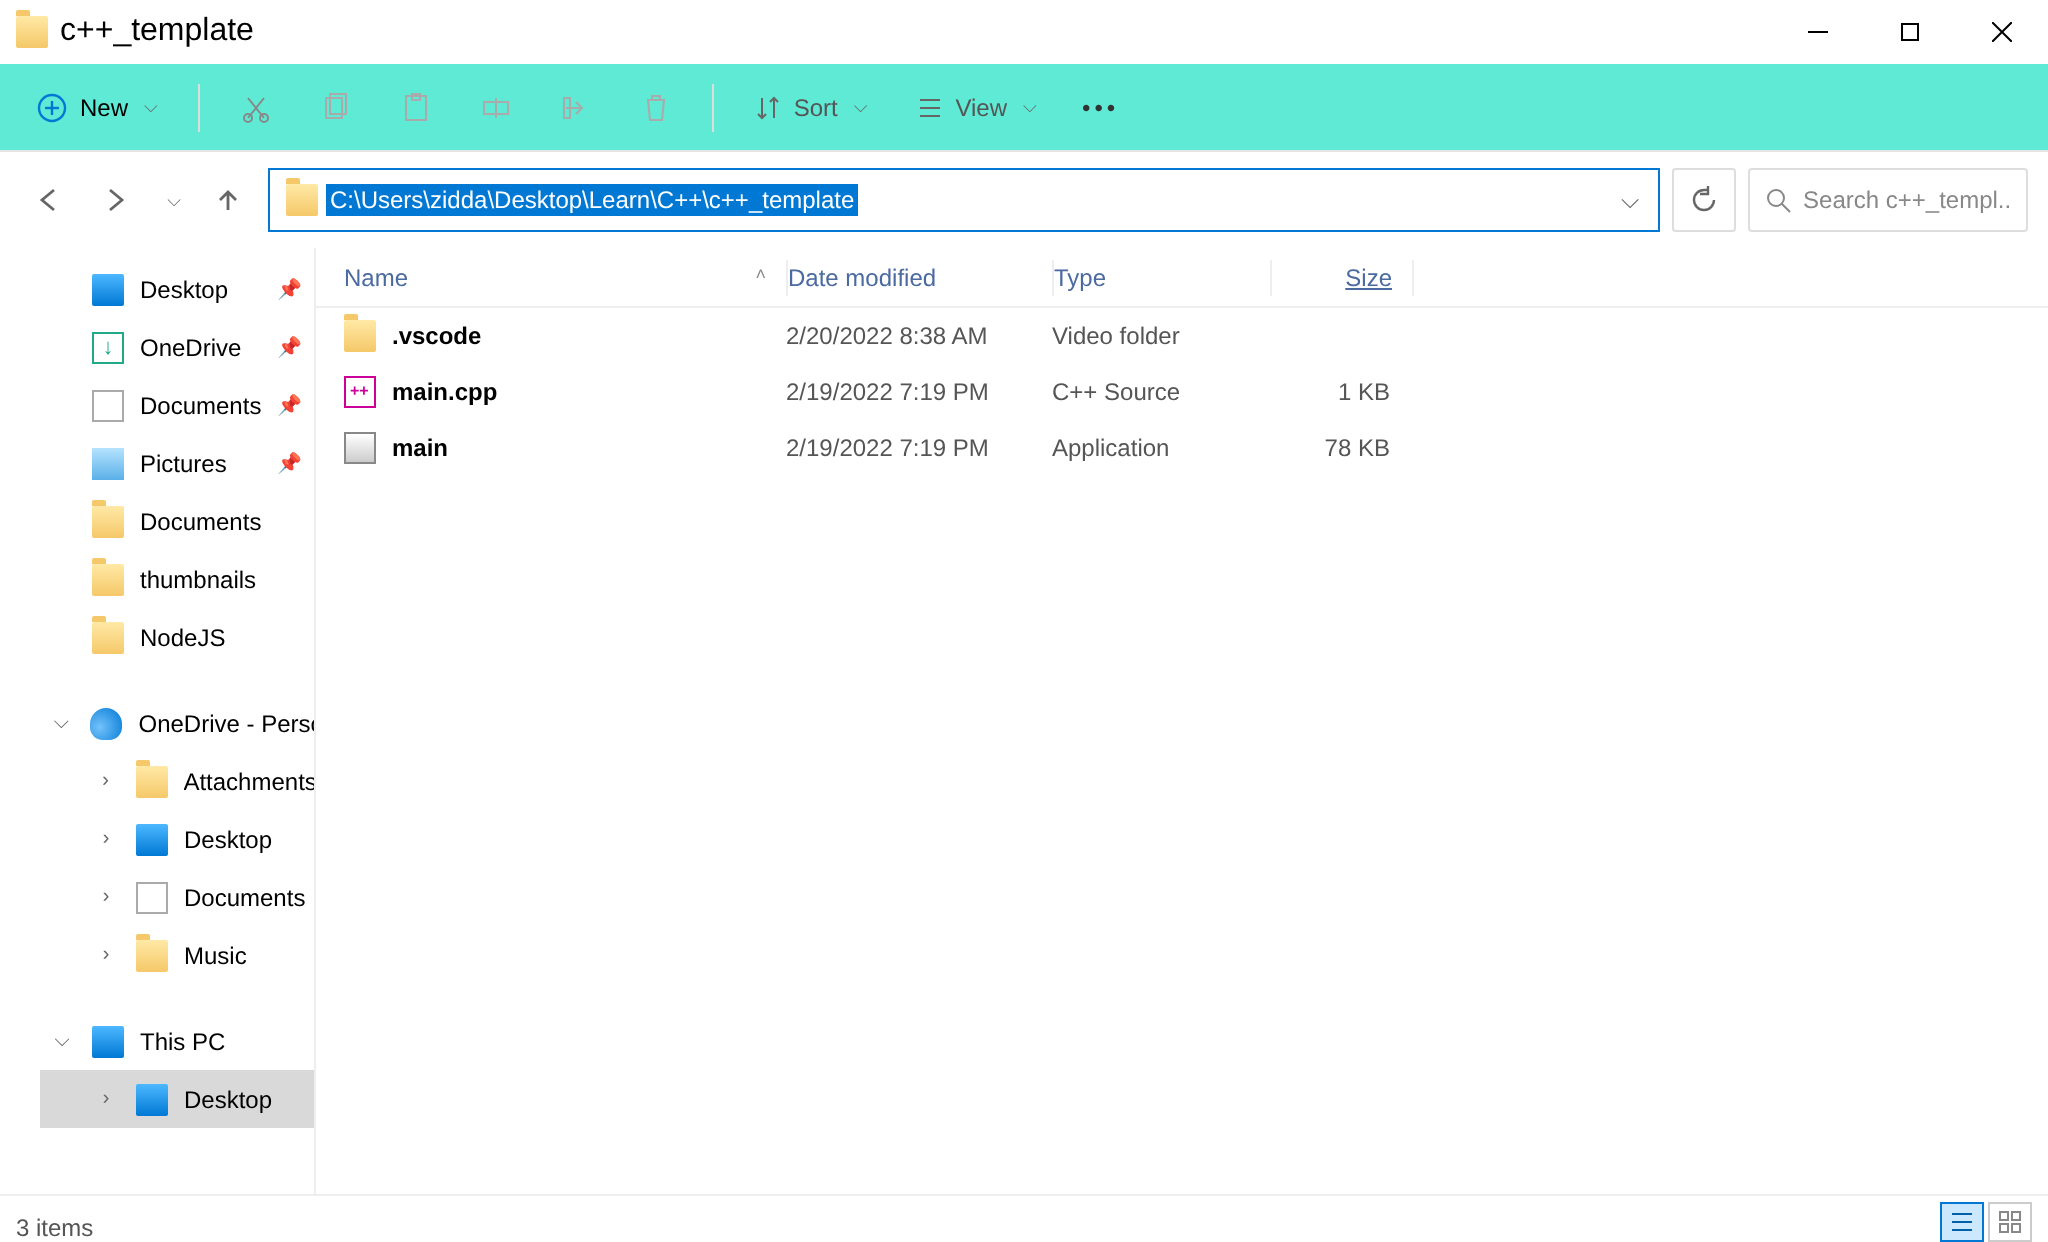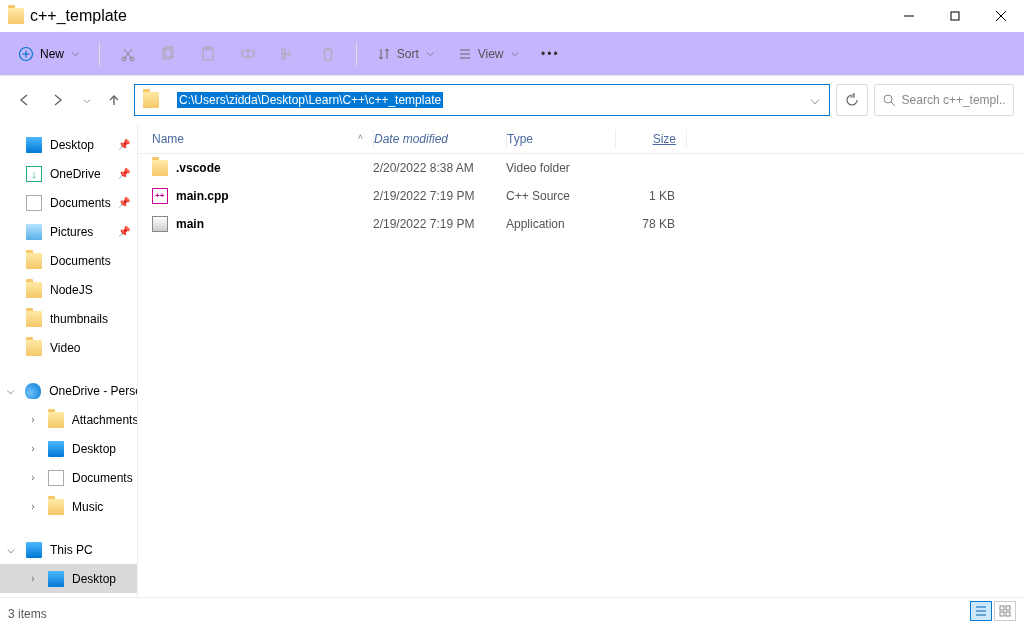--- a/index.html
+++ b/index.html
@@ -1,50 +1,50 @@
 <!DOCTYPE html>
 <html><head>
 <meta charset="utf-8">
 <style>
 * { margin: 0; padding: 0; box-sizing: border-box; font-family: "Segoe UI", Tahoma, sans-serif; font-size: 12px; }
 body { background: #fff; width: 1024px; height: 621px; overflow: hidden; display: flex; flex-direction: column; }
 .titlebar { height: 32px; display: flex; align-items: center; padding-left: 8px; }
 .titlebar-icon { width: 16px; height: 16px; margin-right: 6px; }
 .title-text { flex: 1; font-size: 16px; color: #000; }
 .win-btn { width: 46px; height: 32px; display: flex; align-items: center; justify-content: center; color: #000; }
-.toolbar { height: 44px; display: flex; align-items: center; padding: 0 8px; border-bottom: 1px solid #e5e5e5; gap: 4px; background: #c4b5fd; }
+.toolbar { height: 44px; display: flex; align-items: center; padding: 0 8px; border-bottom: 1px solid #e5e5e5; gap: 4px; background: #5eead4; }
 .tb-btn { display: flex; align-items: center; gap: 6px; padding: 6px 10px; border-radius: 4px; color: #555; }
 .tb-btn.icon-only { padding: 6px; width: 36px; justify-content: center; }
 .tb-sep { width: 1px; height: 24px; background: #ddd; margin: 0 6px; }
 .new-btn { color: #000; }
 .chev { font-size: 9px; color: #666; margin-left: 2px; }
 .navbar { height: 48px; display: flex; align-items: center; padding: 0 10px; gap: 6px; }
 .nav-btn { width: 28px; height: 28px; display: flex; align-items: center; justify-content: center; color: #555; border-radius: 4px; }
 .addr-wrap { flex: 1; display: flex; align-items: center; height: 32px; border: 1px solid #0078d4; background:#fff; padding: 0 4px; }
 .addr-folder { width: 16px; height: 16px; margin: 0 4px; }
-.addr-text { background: #0078d4; color: #fff; padding: 1px 2px; font-size: 12px; margin-left: 14px; }
+.addr-text { background: #0078d4; color: #fff; padding: 1px 2px; font-size: 12px; }
 .addr-spacer { flex: 1; }
 .addr-drop { width: 20px; text-align: center; color: #666; }
 .refresh-btn { width: 32px; height: 32px; border: 1px solid #ddd; display: flex; align-items: center; justify-content: center; color: #555; border-radius: 2px; }
 .searchbox { width: 140px; height: 32px; border: 1px solid #ddd; display: flex; align-items: center; padding: 0 8px; color: #888; gap: 6px; border-radius: 2px; }
-.main { flex: 1; display: flex; min-height: 0; }
+.main { flex: 1; display: flex; min-height: 0; margin-left: 20px; }
 .sidebar { width: 138px; border-right: 1px solid #eee; overflow-y: auto; padding-top: 6px; position: relative; }
 .side-item { display: flex; align-items: center; height: 29px; padding-left: 26px; gap: 8px; position: relative; }
 .side-item.group { padding-left: 4px; }
 .side-item.sub { padding-left: 26px; }
 .side-item.selected { background: #d9d9d9; }
 .side-caret { width: 14px; text-align: center; font-size: 10px; color: #666; }
 .side-icon { width: 16px; height: 16px; flex-shrink: 0; }
 .side-label { white-space: nowrap; overflow: hidden; color: #000; }
 .pin { position: absolute; right: 6px; color: #888; font-size: 10px; }
 .content { flex: 1; display: flex; flex-direction: column; }
 .cols { display: flex; height: 30px; align-items: center; border-bottom: 1px solid #eee; color: #4b6aa0; padding-left: 10px; }
 .col { display: flex; gap: 6px; }
 .col-name { width: 225px; padding-left: 4px; }
-.col-date { width: 132px; font-style: italic; }
+.col-date { width: 132px; }
 .col-type { width: 108px; }
 .col-size { width: 70px; justify-content: flex-end; padding-right: 10px; text-decoration: underline; }
 .col-sep { width: 1px; height: 18px; background: #eee; }
 .sort-arrow { font-size: 9px; color: #888; margin-left: auto; padding-right: 10px; }
 .rows { flex: 1; }
 .row { display: flex; height: 28px; align-items: center; padding-left: 10px; }
 .row-name { width: 225px; display: flex; align-items: center; gap: 8px; padding-left: 4px; color: #000; font-weight: bold; }
 .row-date { width: 133px; color: #555; }
 .row-type { width: 109px; color: #555; }
 .row-size { width: 70px; text-align: right; color: #555; padding-right: 10px; }
@@ -218,29 +218,25 @@
         <span class="side-icon i-pic"></span>
         <span class="side-label">Pictures</span>
         <span class="pin">📌</span>
       </div>
       <div class="side-item">
         <span class="side-icon i-folder"></span>
         <span class="side-label">Documents</span>
       </div>
       <div class="side-item">
         <span class="side-icon i-folder"></span>
+        <span class="side-label">thumbnails</span>
+      </div>
+      <div class="side-item">
+        <span class="side-icon i-folder"></span>
         <span class="side-label">NodeJS</span>
-      </div>
-      <div class="side-item">
-        <span class="side-icon i-folder"></span>
-        <span class="side-label">thumbnails</span>
-      </div>
-      <div class="side-item">
-        <span class="side-icon i-folder"></span>
-        <span class="side-label">Video</span>
       </div>
       <div style="height: 14px;"></div>
       <div class="side-item group">
         <span class="side-caret">⌵</span>
         <span class="side-icon i-onedrive"></span>
         <span class="side-label">OneDrive - Perso</span>
       </div>
       <div class="side-item sub">
         <span class="side-caret">›</span>
         <span class="side-icon i-folder"></span>

